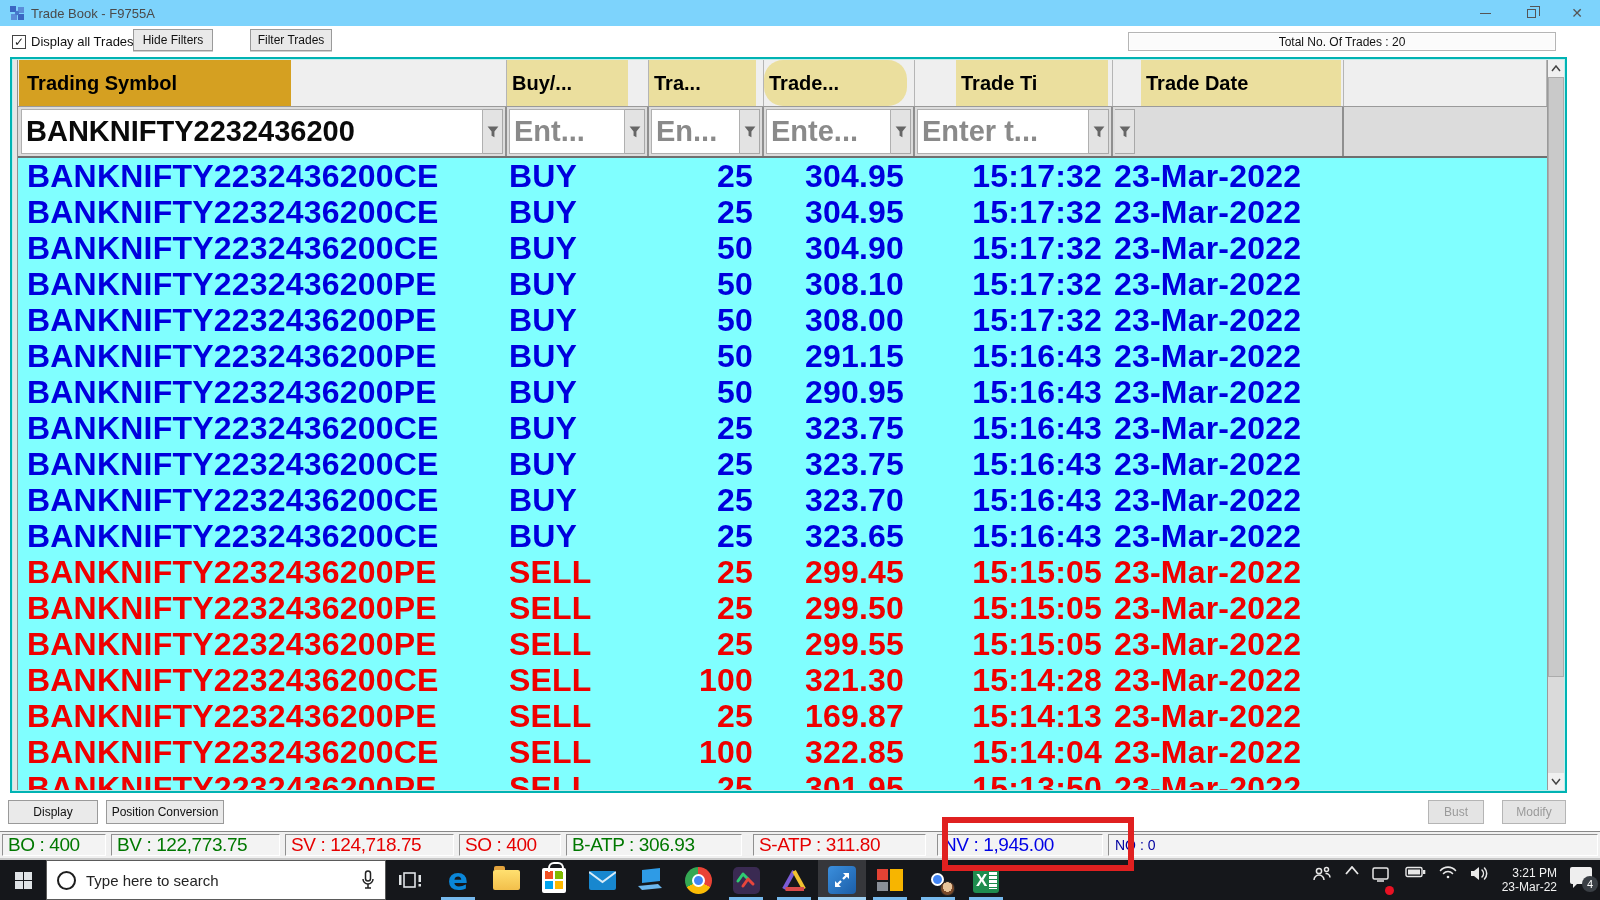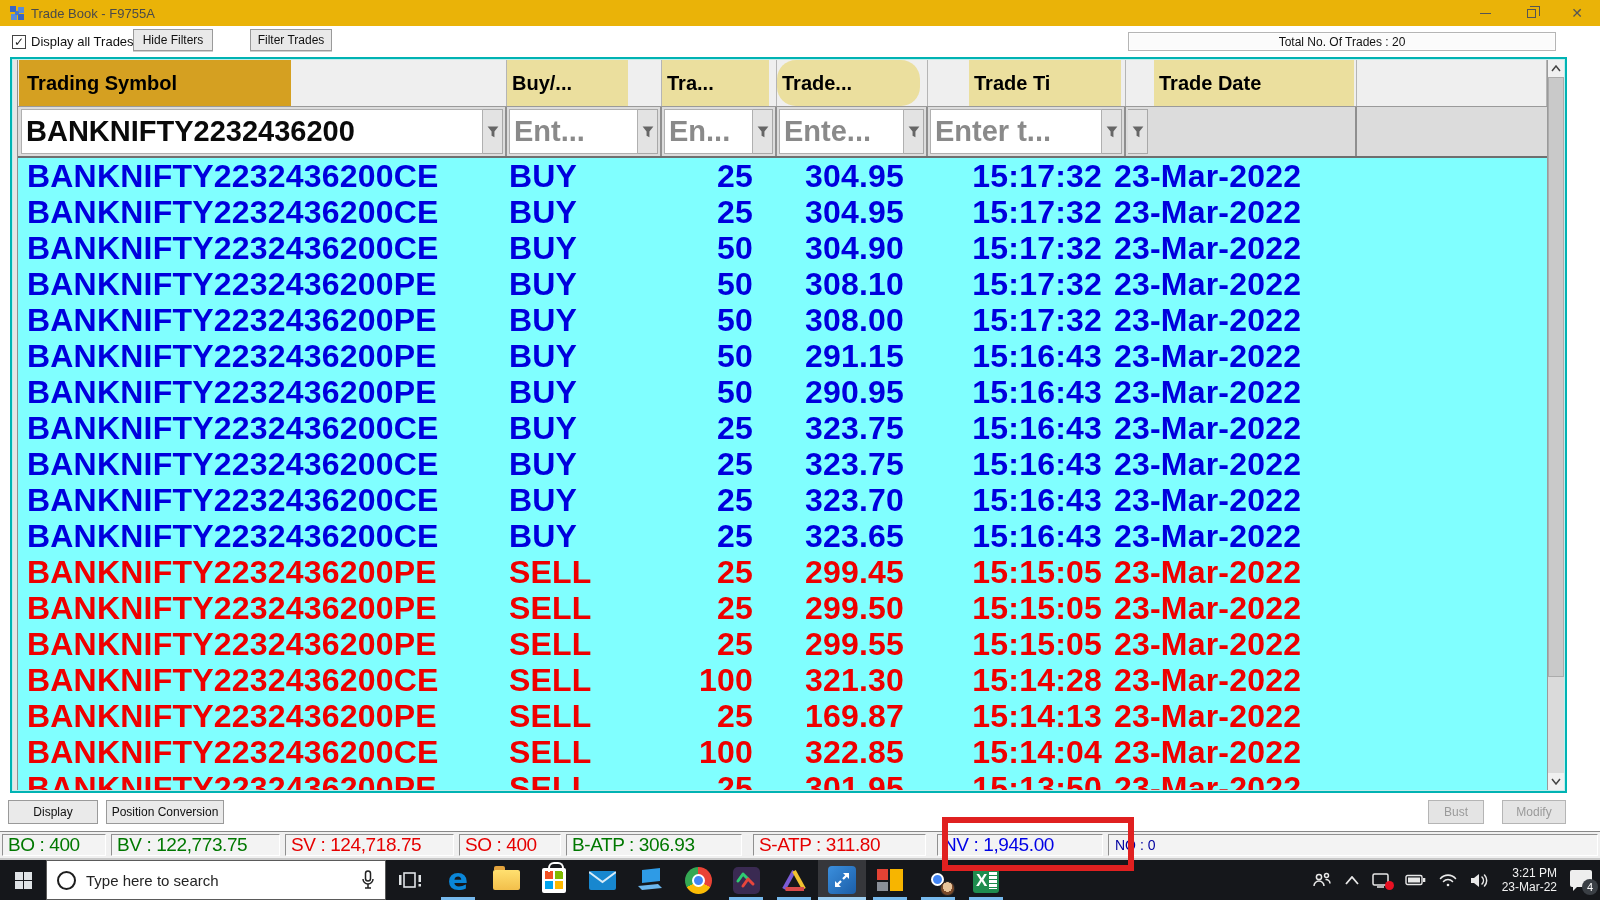--- a/index.html
+++ b/index.html
@@ -4,21 +4,21 @@
 <style>
   :root{
     --buy:#0000dd; --sell:#ee0000; --cyan:#80ffff; --gold:#d5a021; --khaki:#ebdf9e;
     --teal:#00b3b3; --annred:#e02020; --green:#007800; --red:#e60000; --blue:#0000e6; --navy:#0000a0;
   }
   *{margin:0;padding:0;box-sizing:border-box;}
   html,body{width:1600px;height:900px;overflow:hidden;}
   body{font-family:"Liberation Sans","DejaVu Sans",sans-serif;background:#fff;position:relative;}
 
   
-  .titlebar{position:absolute;left:0;top:0;width:1600px;height:26px;background:#eab308;display:flex;align-items:center;}
+  .titlebar{position:absolute;left:0;top:0;width:1600px;height:26px;background:#7dd3fc;display:flex;align-items:center;}
   .title-icon{width:16px;height:16px;margin:0 6px 0 9px;}
   .title-text{font-size:13px;color:#4a4a4a;}
   .win-controls{margin-left:auto;display:flex;height:26px;}
   .win-btn{width:46px;height:26px;display:flex;align-items:center;justify-content:center;color:#555;font-size:13px;}
   .glyph-min{width:11px;height:1px;background:#555;display:block;}
   .glyph-restore{width:9px;height:9px;border:1px solid #555;position:relative;display:block;}
   .glyph-restore::before{content:'';position:absolute;left:2px;top:-4px;width:9px;height:9px;border:1px solid #555;border-left:none;border-bottom:none;}
   .glyph-close{font-size:14px;color:#555;line-height:1;}
 
   
@@ -30,21 +30,21 @@
   .btn-hidefilters{left:133px;width:80px;}
   .btn-filtertrades{left:250px;width:82px;}
   .total-box{position:absolute;left:1128px;top:6px;width:428px;height:19px;border:1px solid #b5b5b5;box-shadow:inset 0 0 0 1px #fdfdfd;display:flex;align-items:center;justify-content:center;font-size:12px;color:#111;background:#fbfbfb;}
 
   
   .grid{position:absolute;left:10px;top:57px;width:1557px;height:736px;border:2px solid var(--teal);box-shadow:inset 0 0 0 1px #bfeeee;background:#efefef;}
   .grid-inner{position:absolute;left:1px;top:1px;right:18px;bottom:1px;display:flex;flex-direction:column;overflow:hidden;}
   .gutter{position:absolute;left:1px;top:1px;bottom:1px;width:5px;background:#e6e6e6;border-right:1px solid #8f8f8f;z-index:6;}
   .hrow{height:47px;display:flex;background:#efefef;border-bottom:1px solid #9a9a9a;padding-left:6px;flex:none;}
   .hcell{position:relative;border-right:1px solid #b5b5b5;display:flex;align-items:stretch;}
-  .w-sym{width:488px;} .w-side{width:155px;} .w-qty{width:115px;} .w-price{width:151px;} .w-time{width:198px;} .w-date{width:231px;} .w-fill{flex:1;}
+  .w-sym{width:488px;} .w-side{width:142px;} .w-qty{width:115px;} .w-price{width:151px;} .w-time{width:198px;} .w-date{width:231px;} .w-fill{flex:1;}
   .hblock{background:var(--khaki);display:flex;align-items:center;font-size:20px;font-weight:bold;color:#000;padding:0 5px;white-space:nowrap;overflow:hidden;}
   .hb-sym{background:var(--gold);width:272px;padding-left:8px;}
   .hb-side{width:121px;} .hb-qty{width:107px;} .hb-price{width:143px;border-radius:19px;}
   .hb-time{width:152px;margin-left:auto;margin-right:4px;}
   .hb-date{width:200px;margin-left:auto;margin-right:2px;}
 
   .frow{height:51px;display:flex;background:#dcdcdc;border-bottom:2px solid #6f6f6f;padding-left:6px;flex:none;}
   .fcell{border-right:2px solid #8f8f8f;display:flex;align-items:stretch;padding:2px;gap:0;}
   .fcell.w-fill{background:#dcdcdc;border-right:none;}
   .finput{flex:1;min-width:0;border:1px solid #b0b0b0;background:#fff;font-family:inherit;font-size:29px;font-weight:bold;color:#0a0a0a;padding:0 4px;outline:none;}
@@ -118,21 +118,21 @@
   .i-squares i{position:absolute;display:block;}
   .i-squares .sq-r{left:0;top:2px;width:11px;height:11px;background:#e34234;}
   .i-squares .sq-y{left:13px;top:2px;width:13px;height:22px;background:#f7b500;}
   .i-squares .sq-g{left:0;top:15px;width:11px;height:9px;background:#8a8f98;}
   .i-chromeprofile{position:relative;width:28px;height:28px;}
   .i-chromeprofile .face{position:absolute;right:-3px;bottom:-2px;width:15px;height:15px;border-radius:50%;background:radial-gradient(circle at 50% 38%,#e8c49a 0 45%,#7a4a2a 46% 100%);border:1px solid #2a2a2a;}
   .i-excel{width:26px;height:26px;background:#1e8c4e;border-radius:3px;position:relative;display:flex;align-items:center;}
   .i-excel .x{color:#fff;font-weight:bold;font-size:17px;padding-left:3px;line-height:1;}
   .i-excel .sheet{position:absolute;right:2px;top:4px;width:8px;height:18px;background:#fff;background-image:linear-gradient(#1e8c4e 1px,transparent 1px);background-size:100% 4px;}
 
-  .tray{margin-left:auto;display:flex;align-items:center;gap:13px;padding-right:6px;}
+  .tray{margin-left:auto;display:flex;gap:13px;padding-right:6px;}
   .tray svg{display:block;}
   .clock{text-align:right;font-size:12px;line-height:14px;color:#f2f2f2;white-space:nowrap;}
   .chaticon{position:relative;width:24px;height:22px;}
   .chaticon .bubble{width:22px;height:17px;background:#eee;border-radius:2px;position:absolute;left:0;top:1px;}
   .chaticon .bubble::after{content:'';position:absolute;left:3px;bottom:-4px;border:4px solid transparent;border-top-color:#eee;border-left-color:#eee;}
   .chaticon .badge{position:absolute;right:-4px;bottom:-4px;width:16px;height:16px;border-radius:50%;background:#3a3f45;color:#fff;font-size:11px;display:flex;align-items:center;justify-content:center;}
 </style>
 </head>
 <body>
 

